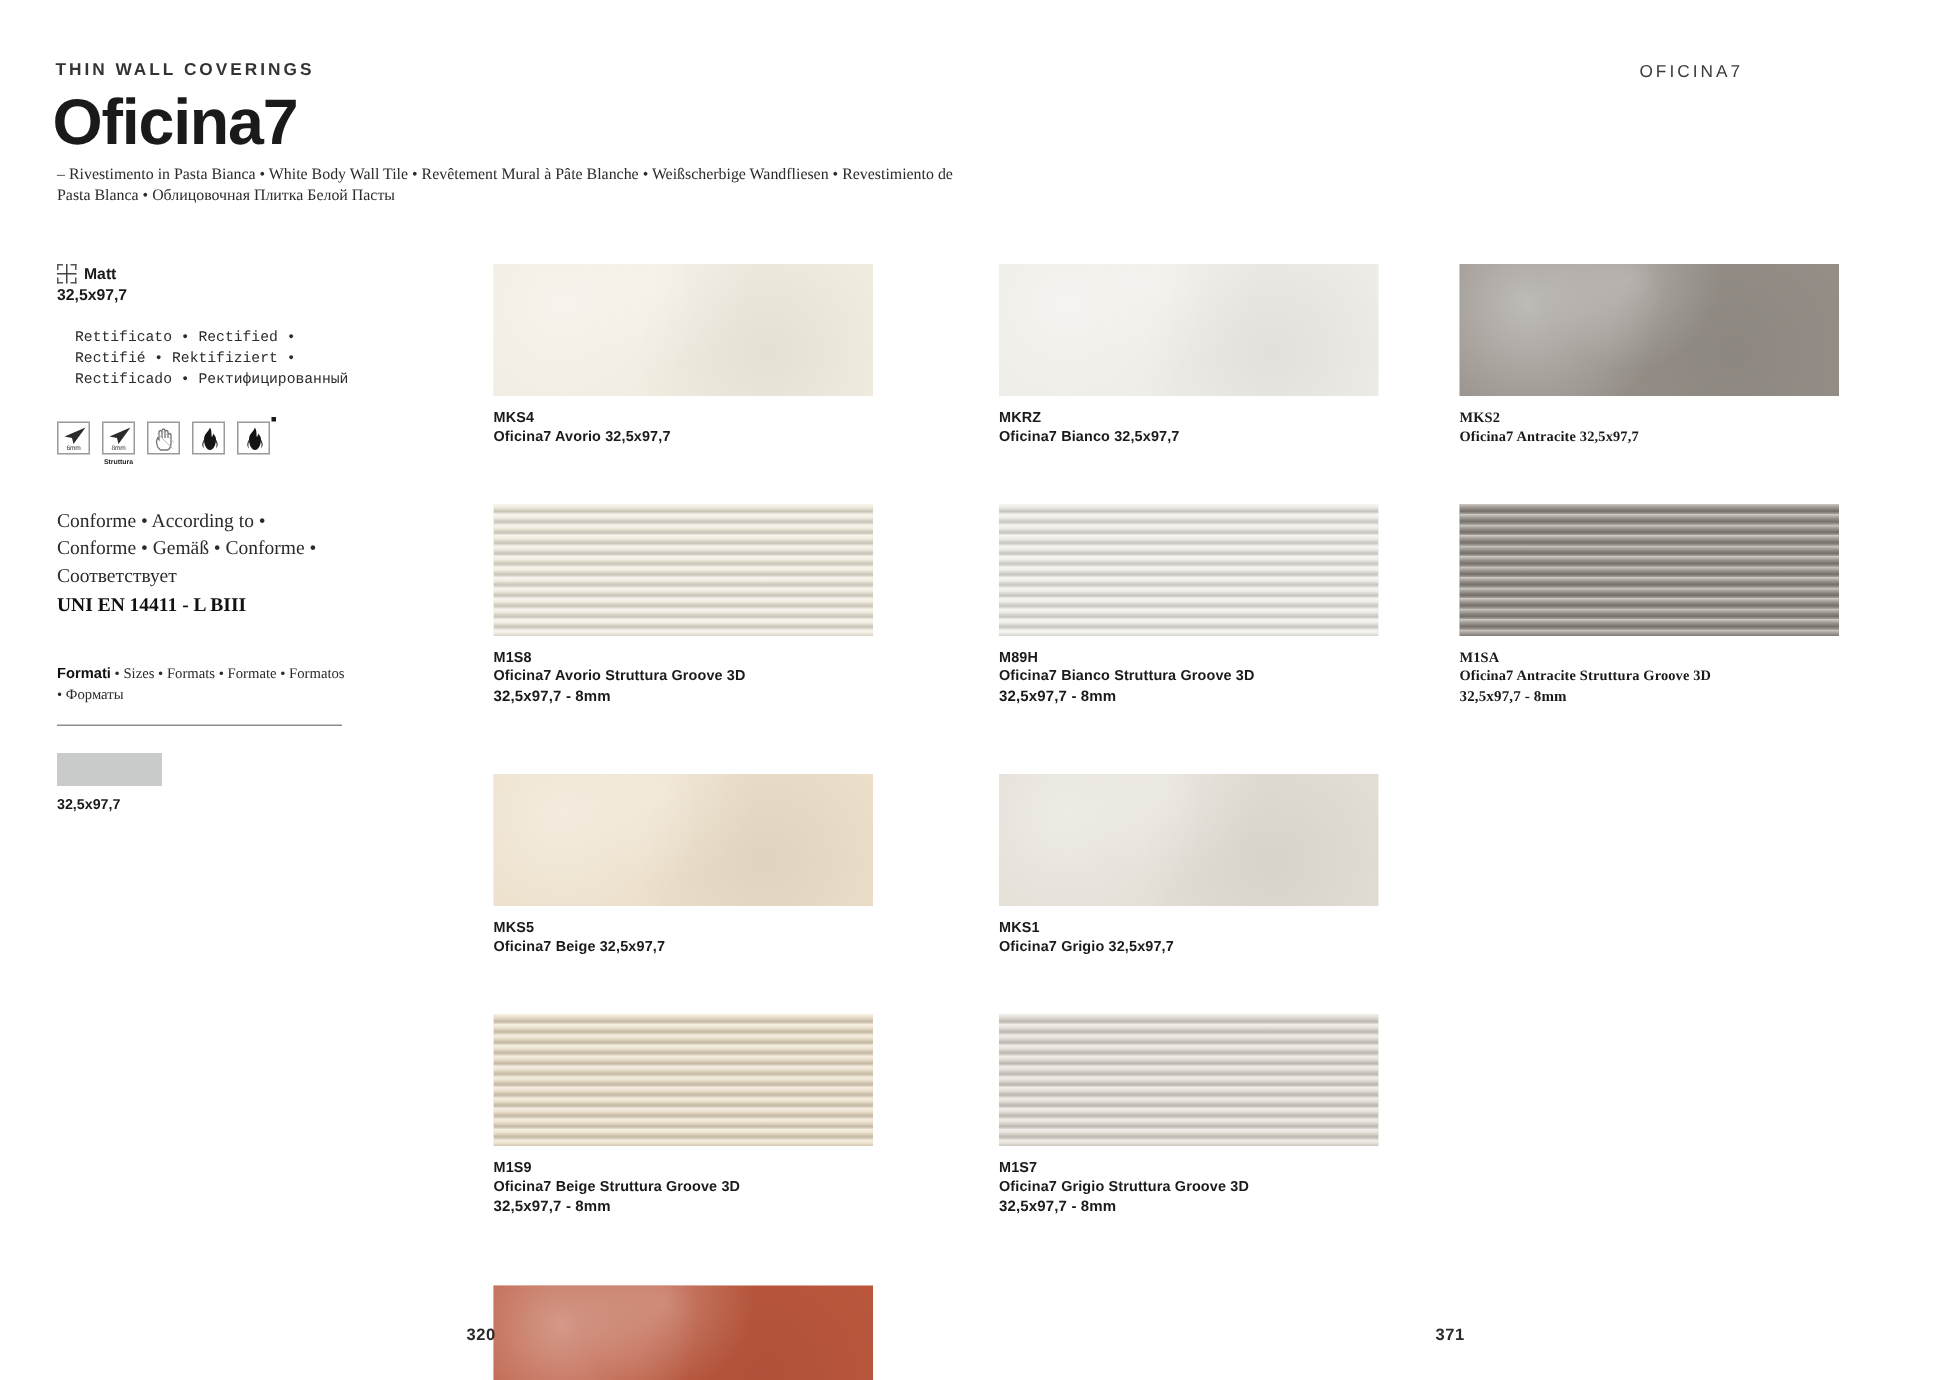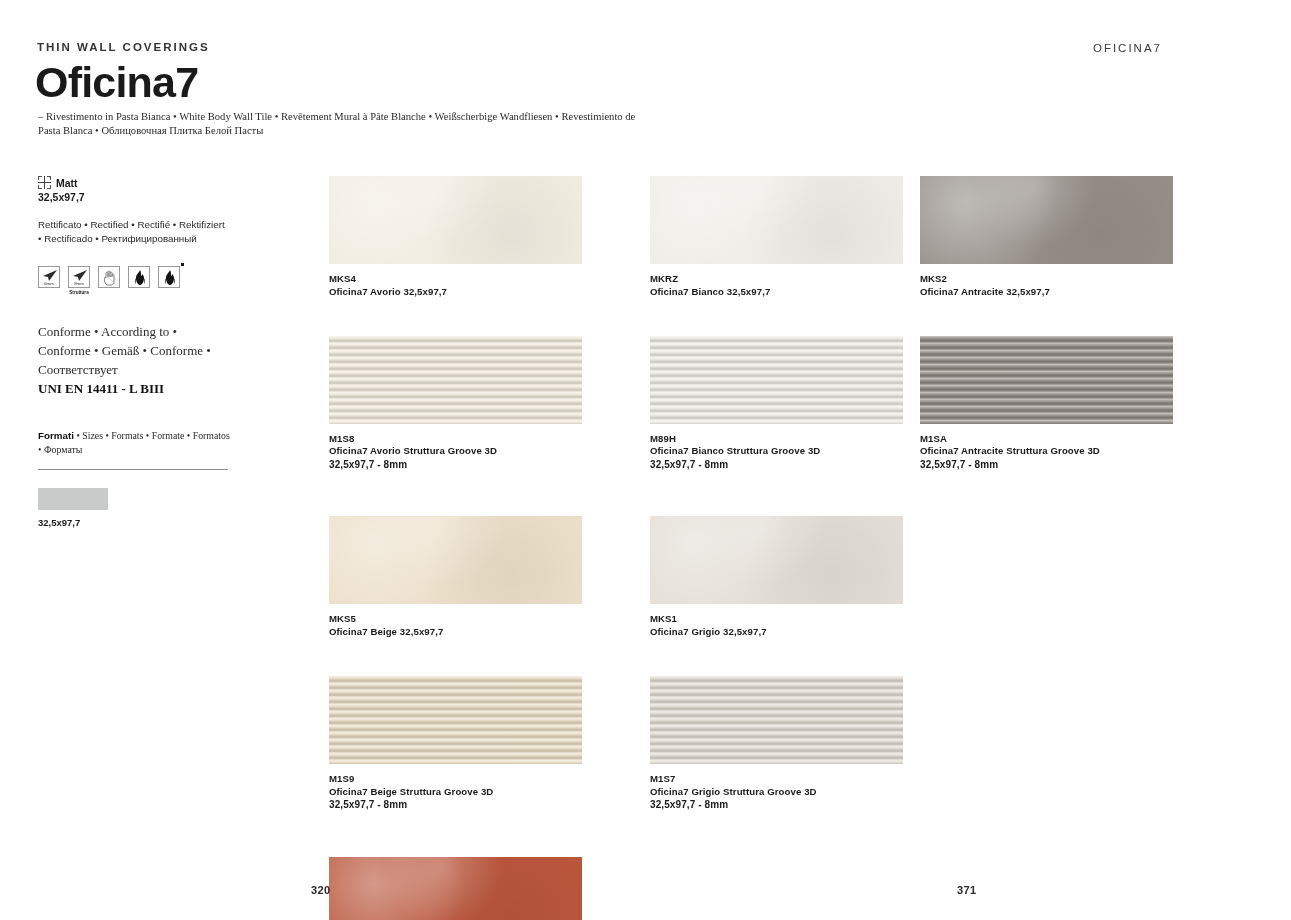--- a/index.html
+++ b/index.html
@@ -46,22 +46,22 @@
   .matt-corner { position:absolute; width:4px; height:4px; border:1px solid #555; }
   .c-tl{left:0;top:0;border-right:none;border-bottom:none;}
   .c-tr{right:0;top:0;border-left:none;border-bottom:none;}
   .c-bl{left:0;bottom:0;border-right:none;border-top:none;}
   .c-br{right:0;bottom:0;border-left:none;border-top:none;}
   .matt-label { font-size: 10.5px; font-weight: 700; color: #1a1a1a; }
   .matt-size { font-size: 10.5px; font-weight: 700; color: #1a1a1a; margin-top: 2px; }
 
   .rect-text {
     margin-top: 15px; width: 190px;
-    font-family: Liberation Sans, sans-serif;
-    font-size: 9.8px; line-height: 1.45; color: #2b2b2b;
+    font-family: Liberation Mono, monospace;
+    font-size: 9.8px; line-height: 1.45; color: #2b2b2b; margin-left: 12px;
   }
 
   .icon-row { margin-top: 20px; display: flex; align-items: flex-start; gap: 8px; }
   .icon-cell { width: 22px; }
   .icon-box {
     width: 22px; height: 22px; border: 1px solid #9a9a9a;
     position: relative; background: #fff;
   }
   .icon-box .thick {
     position: absolute; left: 0; right: 0; bottom: 1px;
@@ -89,22 +89,22 @@
   }
   .formati .lead { font-family: "Liberation Sans", sans-serif; font-weight: 700; font-size: 9.8px; color:#111; }
 
   .rule { margin-top: 12px; width: 190px; height: 1px; background: #8c8c8c; }
   .fmt-swatch { margin-top: 18px; width: 70px; height: 22px; background: #c9cbcb; }
   .fmt-size { margin-top: 7px; font-size: 9.5px; font-weight: 700; color: #1a1a1a; }
 
   
   .col { position: absolute; top: 176px; width: 253px; }
   .col-1 { left: 329px; }
-  .col-2 { left: 650px; }
-  .col-3 { left: 920px; }
+  .col-2 { left: 666px; }
+  .col-3 { left: 973px; font-family: Liberation Serif, serif; }
 
   .item { margin-bottom: 0; }
   .tile { width: 253px; height: 88px; position: relative; overflow: hidden; }
   .caption { margin-top: 9px; line-height: 1.33; }
   .code { font-size: 9.6px; font-weight: 700; color: #1a1a1a; letter-spacing: 0.1px; }
   .desc { font-size: 9.6px; font-weight: 700; color: #1a1a1a; letter-spacing: 0.1px; }
   .dim  { font-size: 10px; font-weight: 700; color: #1a1a1a; letter-spacing: 0.1px; }
 
   .gap-after { height: 37px; }
   .gap-block { height: 45px; }

